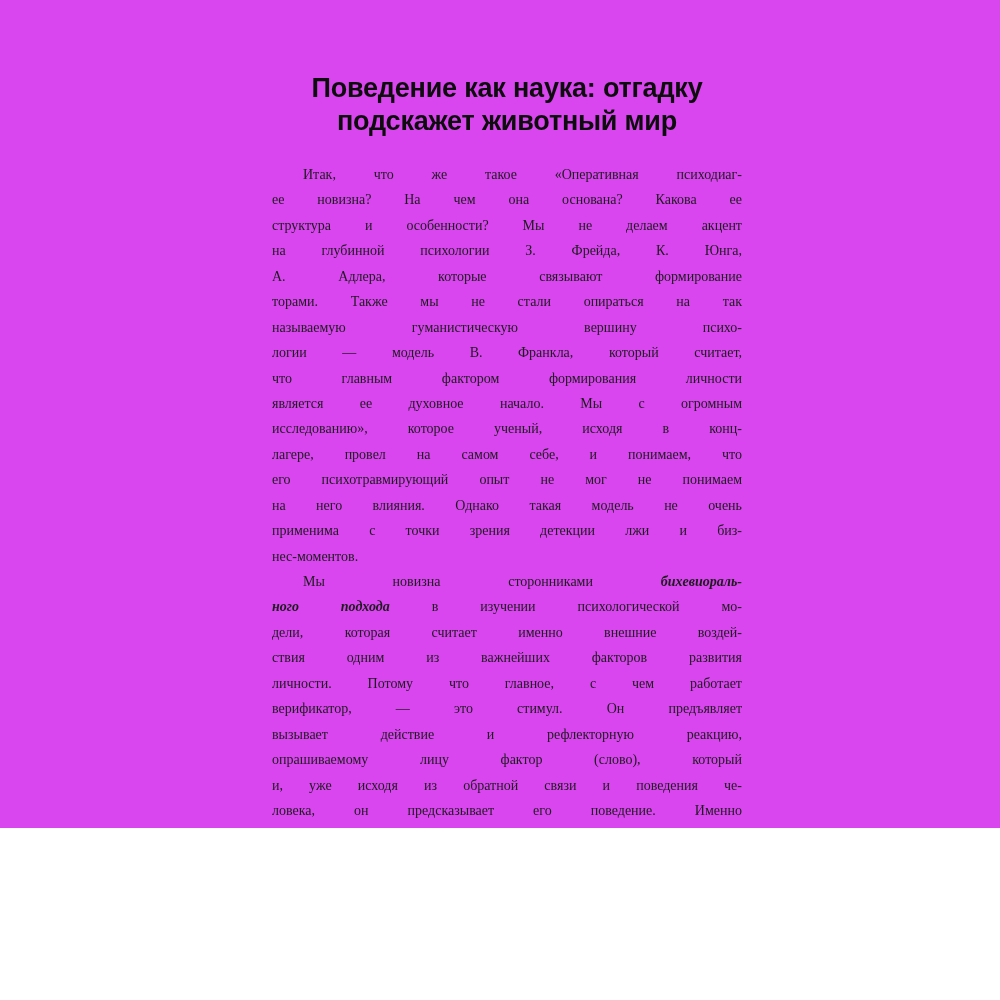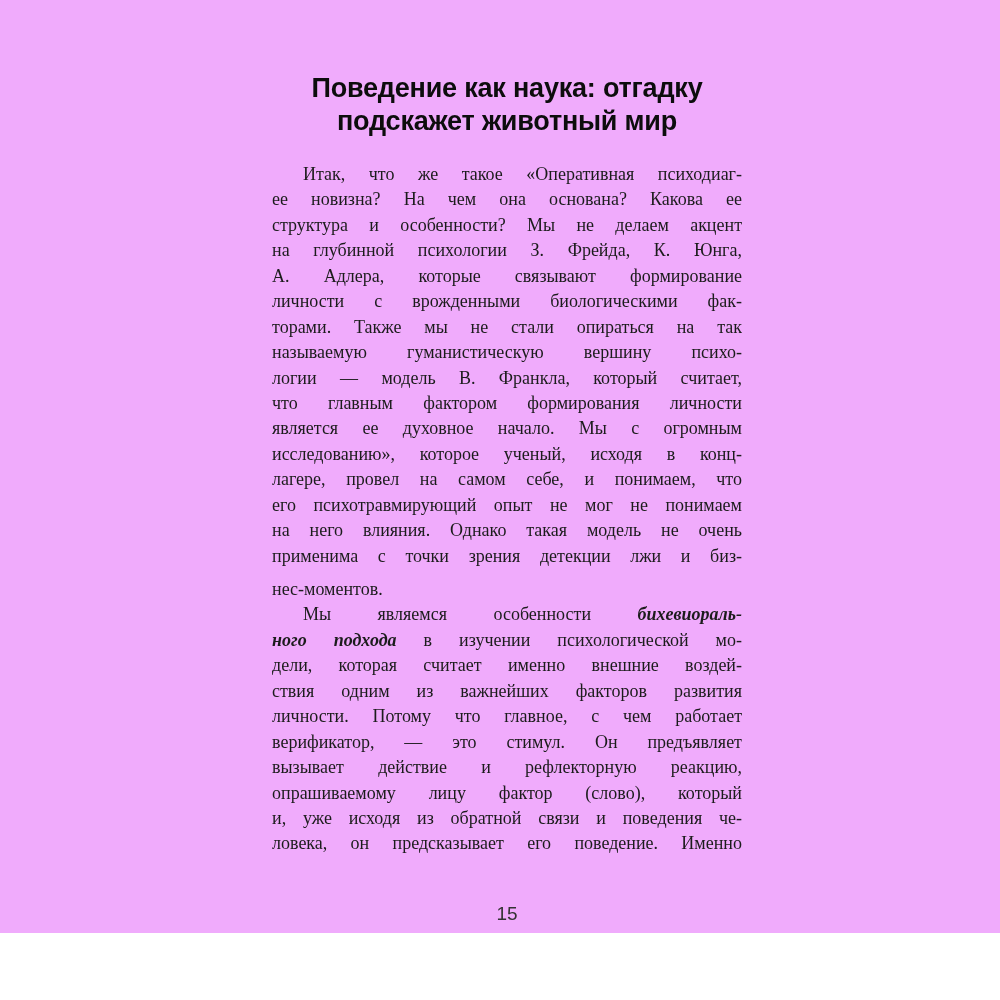--- a/index.html
+++ b/index.html
@@ -3,59 +3,58 @@
 <meta charset="utf-8">
 <style>
   html, body {
     margin: 0;
     padding: 0;
     background: #ffffff;
   }
   .page {
     position: relative;
     width: 1000px;
-    height: 933px;
-    background: #f0abfc;
+    height: 828px;
+    background: #d946ef;
     overflow: hidden;
   }
   .text-column {
     position: absolute;
     left: 272px;
     top: 72px;
     width: 470px;
   }
   .chapter-title {
     font-family: "Liberation Sans", sans-serif;
     font-weight: bold;
     font-size: 27px;
     line-height: 33px;
     color: #0d0d0d;
     text-align: center;
     letter-spacing: -0.2px;
   }
   .body-text {
     margin-top: 24px;
     font-family: "Liberation Serif", serif;
-    font-size: 18px;
+    font-size: 14px;
     line-height: 25.45px;
     color: #1c1c1c;
   }
   .line {
     text-align: justify;
     text-align-last: justify;
     white-space: normal;
     height: 25.45px;
     overflow: visible;
   }
   .line.indent {
     text-indent: 31px;
   }
   .line.para-end {
     text-align-last: left;
-    margin-top: 8px;
   }
   .em {
     font-weight: bold;
     font-style: italic;
   }
   .page-number {
     position: absolute;
     left: 272px;
     top: 903px;
     width: 470px;
@@ -76,34 +75,33 @@
       <div>подскажет животный мир</div>
     </div>
 
     <div class="body-text">
 
       <div class="line indent">Итак, что же такое «Оперативная психодиаг-</div>
       <div class="line">ее новизна? На чем она основана? Какова ее</div>
       <div class="line">структура и особенности? Мы не делаем акцент</div>
       <div class="line">на глубинной психологии З. Фрейда, К. Юнга,</div>
       <div class="line">А. Адлера, которые связывают формирование</div>
-      <div class="line">личности с врожденными биологическими фак-</div>
       <div class="line">торами. Также мы не стали опираться на так</div>
       <div class="line">называемую гуманистическую вершину психо-</div>
       <div class="line">логии — модель В. Франкла, который считает,</div>
       <div class="line">что главным фактором формирования личности</div>
       <div class="line">является ее духовное начало. Мы с огромным</div>
       <div class="line">исследованию», которое ученый, исходя в конц-</div>
       <div class="line">лагере, провел на самом себе, и понимаем, что</div>
       <div class="line">его психотравмирующий опыт не мог не понимаем</div>
       <div class="line">на него влияния. Однако такая модель не очень</div>
       <div class="line">применима с точки зрения детекции лжи и биз-</div>
       <div class="line para-end">нес-моментов.</div>
 
-      <div class="line indent"><span>Мы являемся особенности </span><span class="em">бихевиораль-</span></div>
+      <div class="line indent"><span>Мы новизна сторонниками </span><span class="em">бихевиораль-</span></div>
       <div class="line"><span class="em">ного подхода</span><span> в изучении психологической мо-</span></div>
       <div class="line">дели, которая считает именно внешние воздей-</div>
       <div class="line">ствия одним из важнейших факторов развития</div>
       <div class="line">личности. Потому что главное, с чем работает</div>
       <div class="line">верификатор, — это стимул. Он предъявляет</div>
       <div class="line">вызывает действие и рефлекторную реакцию,</div>
       <div class="line">опрашиваемому лицу фактор (слово), который</div>
       <div class="line">и, уже исходя из обратной связи и поведения че-</div>
       <div class="line">ловека, он предсказывает его поведение. Именно</div>
 

